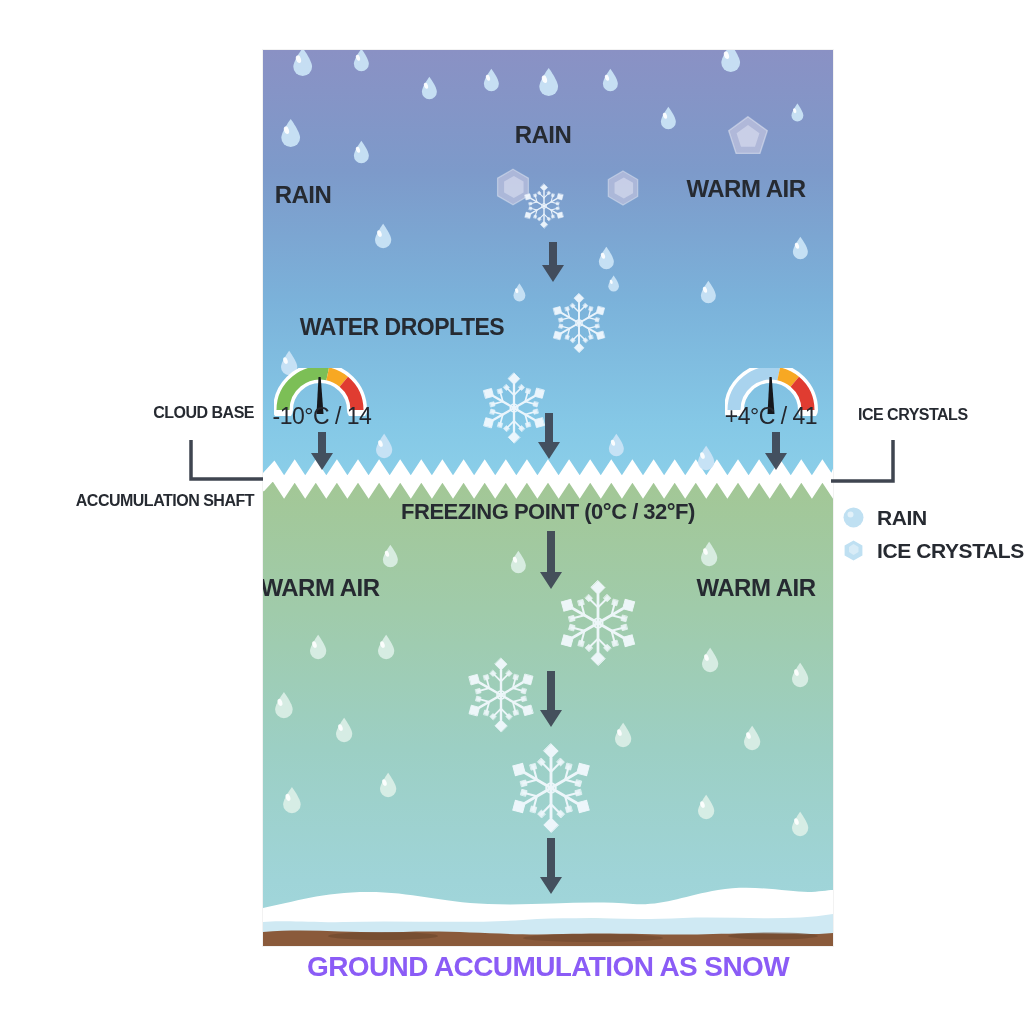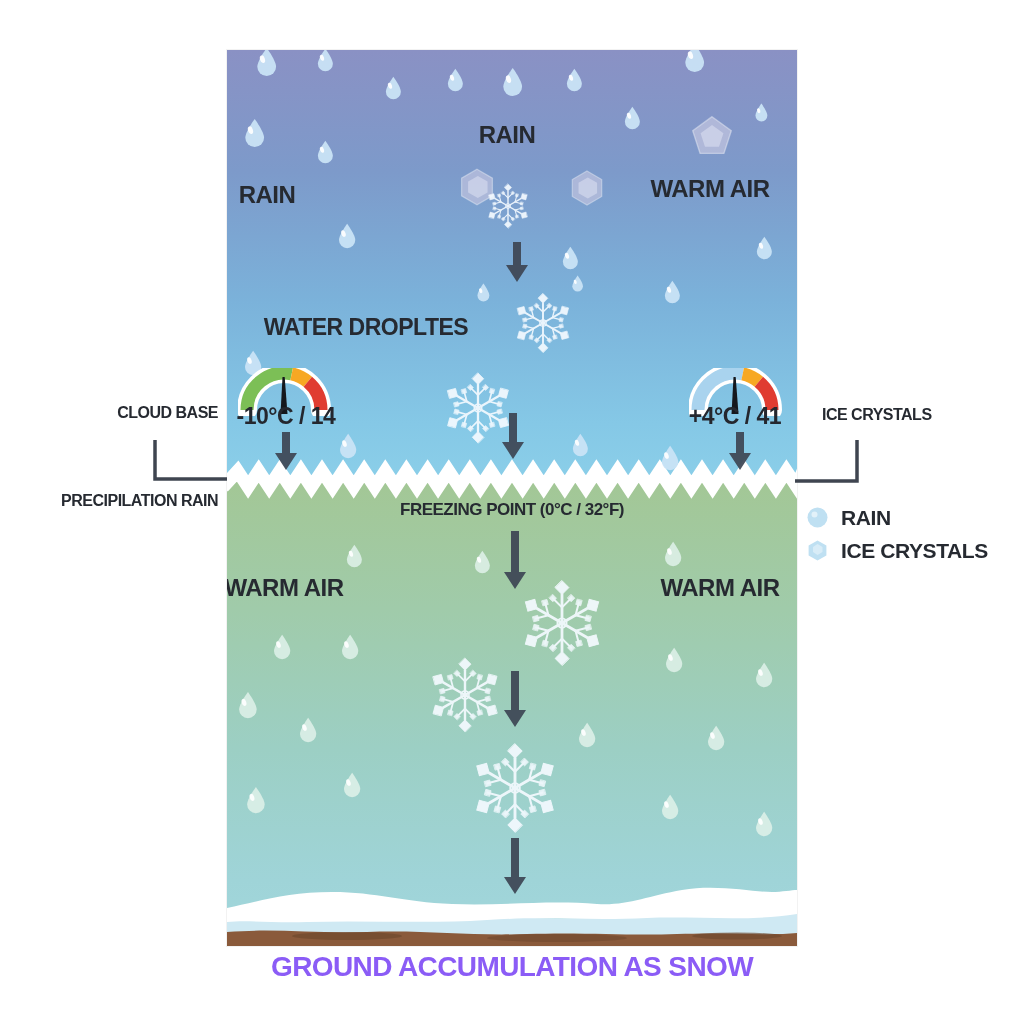--- a/index.html
+++ b/index.html
@@ -1,36 +1,36 @@
 <!DOCTYPE html>
 <html><head>
 <meta charset="utf-8">
 <style>
   html,body{margin:0;padding:0;}
   body{width:1024px;height:1024px;background:#ffffff;font-family:"Liberation Sans",sans-serif;position:relative;overflow:hidden;}
-  .page{position:absolute;inset:0;}
+  .page{position:absolute;inset:0;margin-left:36px;}
   .panel{position:absolute;left:227px;top:50px;width:570px;height:896px;overflow:hidden;box-shadow:0 0 0 1px rgba(0,0,0,0.05);}
   .sky-cold{position:absolute;left:0;top:0;width:570px;height:434px;
     background:linear-gradient(180deg,#8a91c4 0%,#7d9aca 28%,#7bb2da 58%,#85c8e6 86%,#8bcfe9 100%);}
   .sky-warm{position:absolute;left:0;top:428px;width:570px;height:468px;
     background:linear-gradient(180deg,#a3c795 0%,#a0cbaa 28%,#9ccfc4 58%,#9fd4d8 86%,#a2d7dc 100%);}
   .zigzag{position:absolute;left:0;top:416px;width:570px;height:28px;overflow:visible;}
   .ground{position:absolute;left:0;top:830px;width:570px;height:66px;}
   .deco-layer{position:absolute;inset:0;pointer-events:none;}
   .dec{position:absolute;}
   .lbl{position:absolute;color:#262a31;font-weight:bold;letter-spacing:-0.5px;text-align:center;line-height:1.12;}
   .lbl.in{z-index:6;}
   .t24{font-size:24px;}
   .t23{font-size:23px;}
-  .t26{font-size:17px;}
+  .t26{font-size:22px;}
   .t21{font-size:16px;}
   .right-align{text-align:right;}
   .left-align{text-align:left;}
   .gauge{position:absolute;width:96px;height:48px;z-index:7;}
-  .gauge-label{position:absolute;width:170px;text-align:center;color:#24272e;font-weight:bold;font-size:23px;letter-spacing:-0.5px;z-index:7;}
+  .gauge-label{position:absolute;width:170px;text-align:center;color:#24272e;font-weight:normal;font-size:23px;letter-spacing:-0.5px;z-index:7;}
   .connector-svg{position:absolute;inset:0;width:1024px;height:1024px;pointer-events:none;}
   .legend{position:absolute;left:806px;top:501px;z-index:8;}
   .legend-row{display:flex;align-items:center;height:33px;}
   .legend-row svg{margin-right:12px;}
   .legend-text{color:#262a31;font-weight:bold;font-size:21px;letter-spacing:-0.4px;}
   .caption{position:absolute;left:227px;top:951px;width:570px;text-align:center;color:#8b5cf6;font-weight:bold;font-size:28px;letter-spacing:-0.6px;}
   .hidden-defs{position:absolute;width:0;height:0;overflow:hidden;}
 </style>
 </head>
 <body>
@@ -300,21 +300,21 @@
   <svg class="gauge" style="left:689px;top:368px;" viewBox="0 0 96 48">
     <path d="M 9,42 A 37,37 0 0 1 83,42" fill="none" stroke="#ffffff" stroke-width="20" stroke-linecap="round"></path>
     <path d="M 9,42 A 37,37 0 0 1 53.7,5.8" fill="none" stroke-width="13" stroke="#a9d3ee"></path>
     <path d="M 53.7,5.8 A 37,37 0 0 1 69.8,13.7" fill="none" stroke-width="13" stroke="#f7a823"></path>
     <path d="M 69.8,13.7 A 37,37 0 0 1 83,42" fill="none" stroke-width="13" stroke="#e03c31"></path>
     <path d="M42.5,46 L49.5,46 L46.7,9 L44.5,9 Z" fill="#15171c"></path>
   </svg>
   <div class="gauge-label" style="left:650px;top:403px;">+4°C / 41</div>
 
   <div class="lbl right-align t21" style="left:18px;top:404px;width:200px;">CLOUD BASE</div>
-  <div class="lbl right-align t21" style="left:8px;top:492px;width:210px;">PRECIPILATION RAIN</div>
+  <div class="lbl right-align t21" style="left:8px;top:492px;width:210px;">ACCUMULATION SHAFT</div>
   <div class="lbl left-align t21" style="left:822px;top:406px;width:200px;">ICE CRYSTALS</div>
 
   <svg class="connector-svg" viewBox="0 0 1024 1024">
     <polyline points="155,440 155,479 227,479" fill="none" stroke="#3f4550" stroke-width="3.5"></polyline>
     <polyline points="795,481 857,481 857,440" fill="none" stroke="#3f4550" stroke-width="3.5"></polyline>
   </svg>
 
   <div class="legend">
     <div class="legend-row">
       <svg width="23" height="23" viewBox="0 0 23 23">

